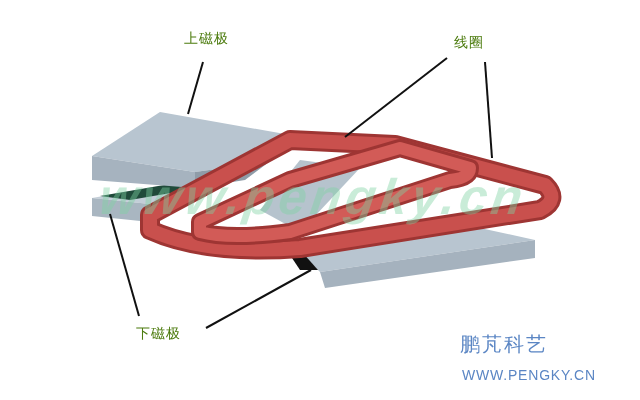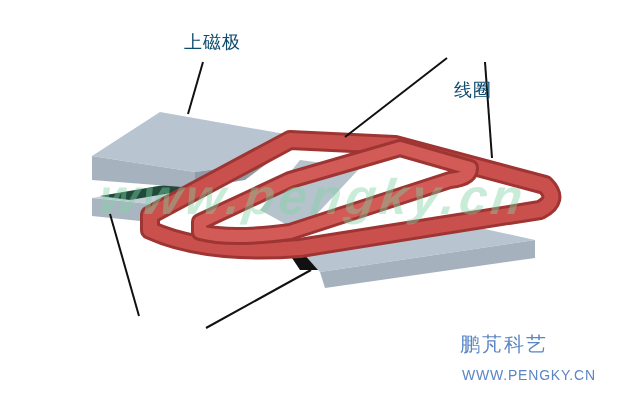--- a/index.html
+++ b/index.html
@@ -1,19 +1,19 @@
 <!DOCTYPE html>
 <html><head>
   <meta charset="utf-8">
   <style>
     html, body { margin: 0; padding: 0; background: #ffffff; }
     body { width: 640px; height: 400px; position: relative; overflow: hidden;
            font-family: "DejaVu Sans", sans-serif; }
     #stage { position: absolute; left: 0; top: 0; width: 640px; height: 400px; }
-    .label { position: absolute; font-size: 18px; color: #0c4a6e; letter-spacing: 1px;
+    .label { position: absolute; font-size: 14px; color: #4d7c0f; letter-spacing: 1px;
              font-family: Liberation Mono, monospace; white-space: nowrap; }
     .brand-cn { position: absolute; left: 460px; top: 331px; font-size: 20px; letter-spacing: 2px;
                 font-family: "DejaVu Sans", sans-serif; white-space: nowrap; }
     .brand-en { position: absolute; left: 462px; top: 367px; font-size: 14px; letter-spacing: 0.8px;
                 font-family: "Liberation Sans", sans-serif; white-space: nowrap; }
     .watermark { position: absolute; left: 100px; top: 168px; font-size: 50px; font-style: italic;
                  font-weight: bold; letter-spacing: 4px; opacity: 0.42;
                  font-family: "Liberation Sans", sans-serif; white-space: nowrap;
                  transform: skewX(-8deg); }
   </style>
@@ -54,17 +54,18 @@
       <line x1="447" y1="58" x2="345" y2="137"></line>
       <line x1="485" y1="62" x2="492" y2="158"></line>
       <line x1="110" y1="214" x2="139" y2="316"></line>
       <line x1="311" y1="270" x2="206" y2="328"></line>
     </g>
   </svg>
 
   <div class="watermark" style="color:#7fd3a3;">www.pengky.cn</div>
 
   <div class="label" style="left:184px; top:30px;">上磁极</div>
-  <div class="label" style="left:454px; top:34px;margin-top:44px;">线圈</div>
+  <div class="label" style="left:454px; top:34px;">线圈</div>
+  <div class="label" style="left:136px; top:325px;">下磁极</div>
 
   <div class="brand-cn" style="color:#5b86c4;">鹏芃科艺</div>
   <div class="brand-en" style="color:#5b86c4;">WWW.PENGKY.CN</div>
 </div>
 
 </body></html>

